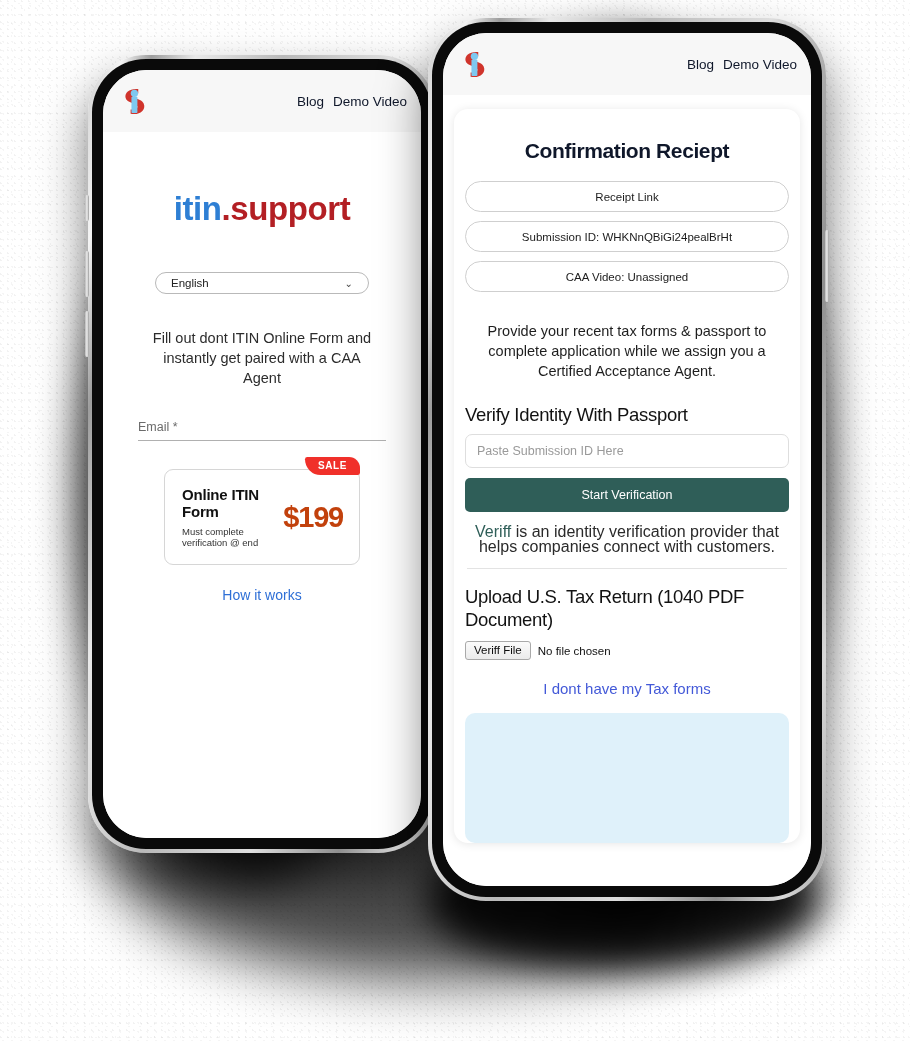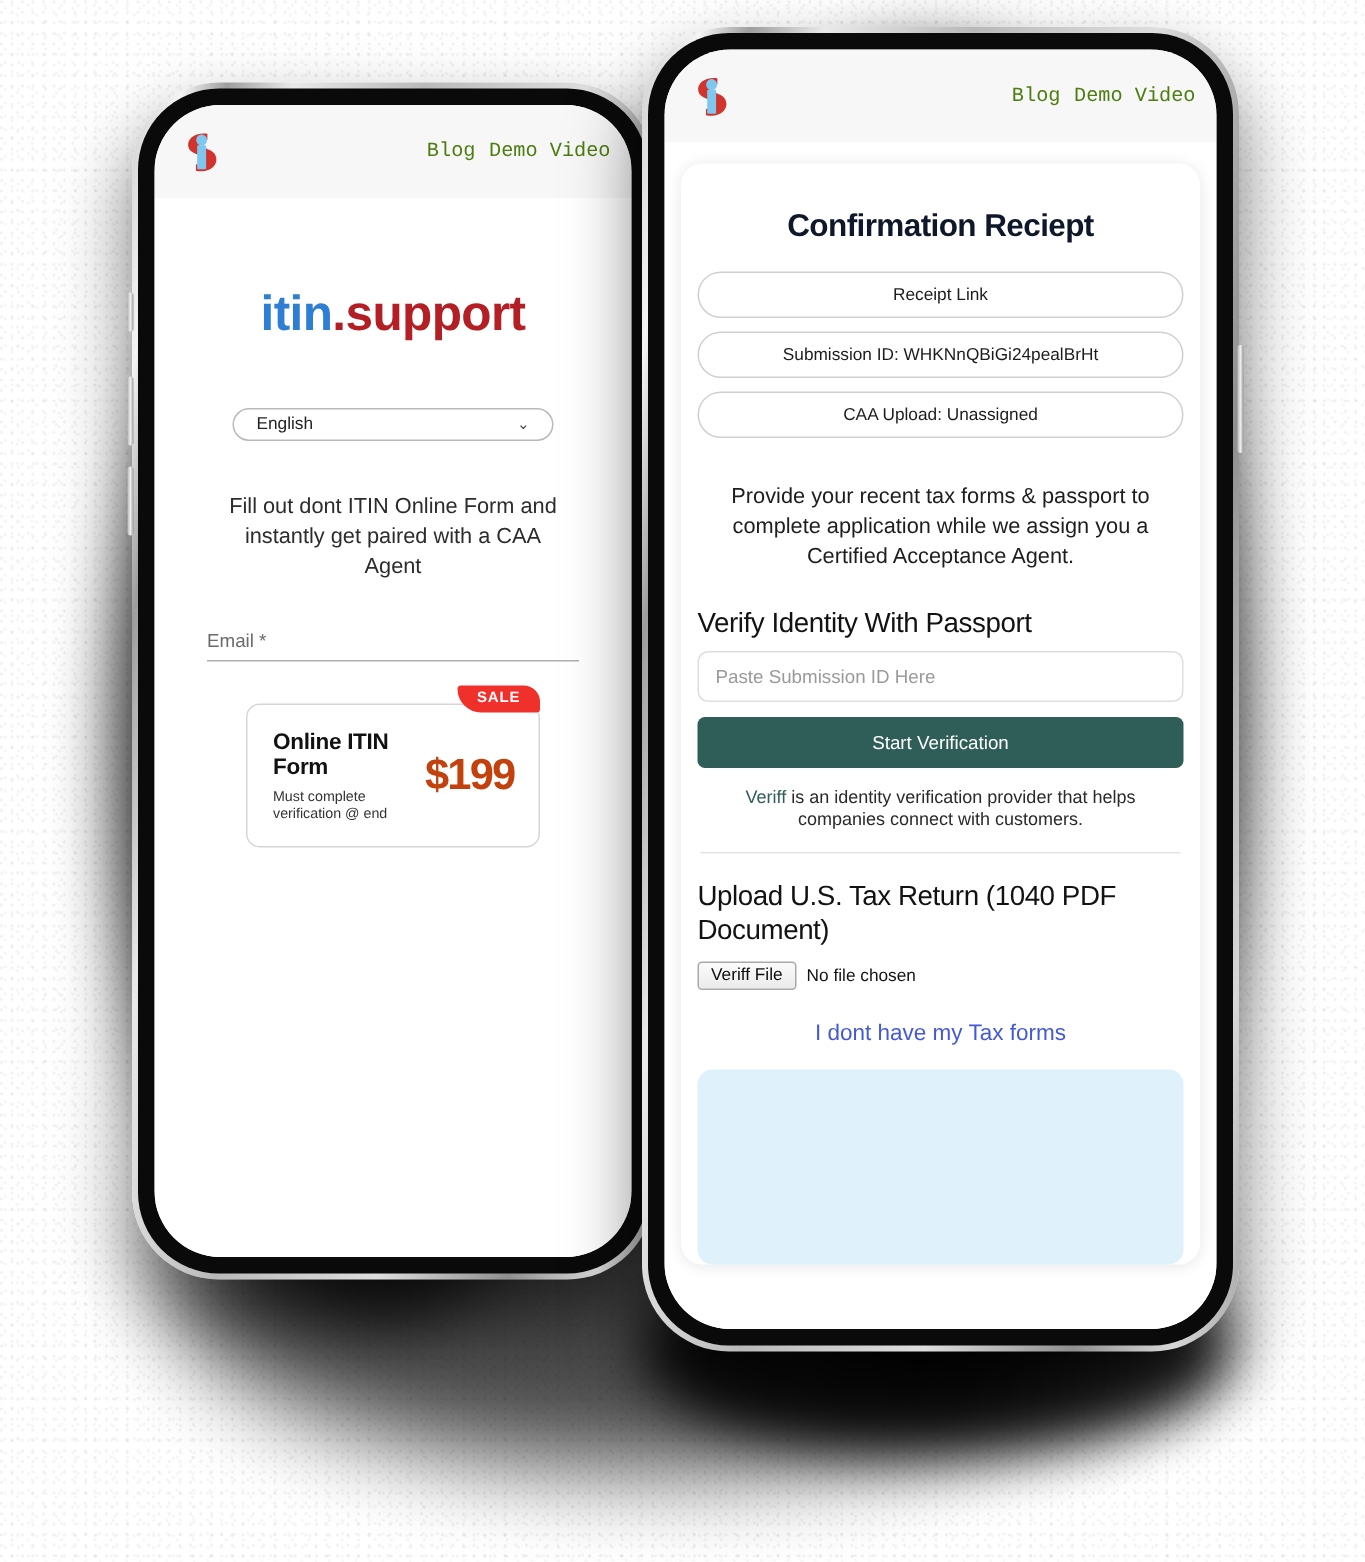--- a/index.html
+++ b/index.html
@@ -86,21 +86,21 @@
   
   .site-nav{
     height:62px;background:#f7f7f7;
     display:flex;align-items:center;
     padding:0 14px;box-sizing:border-box;
     position:relative;
   }
   .logo{width:34px;height:34px;position:relative;flex:0 0 auto;}
   .nav-links{
     margin-left:auto;display:flex;gap:9px;
-    font-size:13.5px;color:#4d7c0f;white-space:nowrap;font-family:Liberation Mono, monospace;
+    font-size:13.5px;color:#0f172a;white-space:nowrap;
   }
   .nav-links span{cursor:pointer;}
 
   .page{background:#fff;height:calc(100% - 62px);overflow:hidden;position:relative;}
 
   
   .brand{
     text-align:center;margin-top:58px;
     font-size:33px;font-weight:700;letter-spacing:-.4px;
   }
@@ -177,21 +177,21 @@
     display:flex;align-items:center;padding:0 11px;
     font-size:12.5px;color:#9a9a9a;background:#fff;box-sizing:border-box;
   }
   .cta{
     margin-top:10px;height:34px;border-radius:5px;
     background:#2f5e58;color:#fff;
     display:flex;align-items:center;justify-content:center;
     font-size:12.5px;
   }
   .veriff-note{
-    text-align:center;font-size:12px;line-height:15px;
+    text-align:center;font-size:16px;line-height:15px;
     color:#2a2a2a;padding:12px 6px 14px;
   }
   .veriff-note .vl{color:#2f5e58;}
   .divider{height:1px;background:#e3e3e3;margin:0 2px;}
   .file-row{display:flex;align-items:center;gap:7px;padding:2px 0 0;}
   .file-btn{
     border:1px solid #a9a9a9;border-radius:3px;
     background:linear-gradient(#fbfbfb,#ebebeb);
     font-size:11.5px;color:#0c0c0c;padding:2px 8px 3px;
   }
@@ -258,20 +258,21 @@
 
         <div class="price-card">
           <div class="sale-badge">SALE</div>
           <div class="pc-left">
             <div class="pc-title">Online ITIN Form</div>
             <div class="pc-sub">Must complete verification @ end</div>
           </div>
           <div class="pc-price">$199</div>
         </div>
 
+        <div class="how-link">How it works</div>
       </div>
 
     </div>
   </div>
 </div>
 
 <div class="phone" id="phone-front">
   <div class="right-btns">
     <div class="btn-side b1"></div>
   </div>
@@ -296,21 +297,21 @@
         </div>
       </div>
 
       <div class="page">
         <div class="card">
 
           <div class="recp-title">Confirmation Reciept</div>
 
           <div class="pill">Receipt Link</div>
           <div class="pill">Submission ID: WHKNnQBiGi24pealBrHt</div>
-          <div class="pill">CAA Upload: Unassigned</div>
+          <div class="pill">CAA Video: Unassigned</div>
 
           <div class="blurb">Provide your recent tax forms &amp; passport to complete application while we assign you a Certified Acceptance Agent.</div>
 
           <div class="sec-head">Verify Identity With Passport</div>
 
           <div class="text-input">
             <span>Paste Submission ID Here</span>
           </div>
 
           <div class="cta">Start Verification</div>

